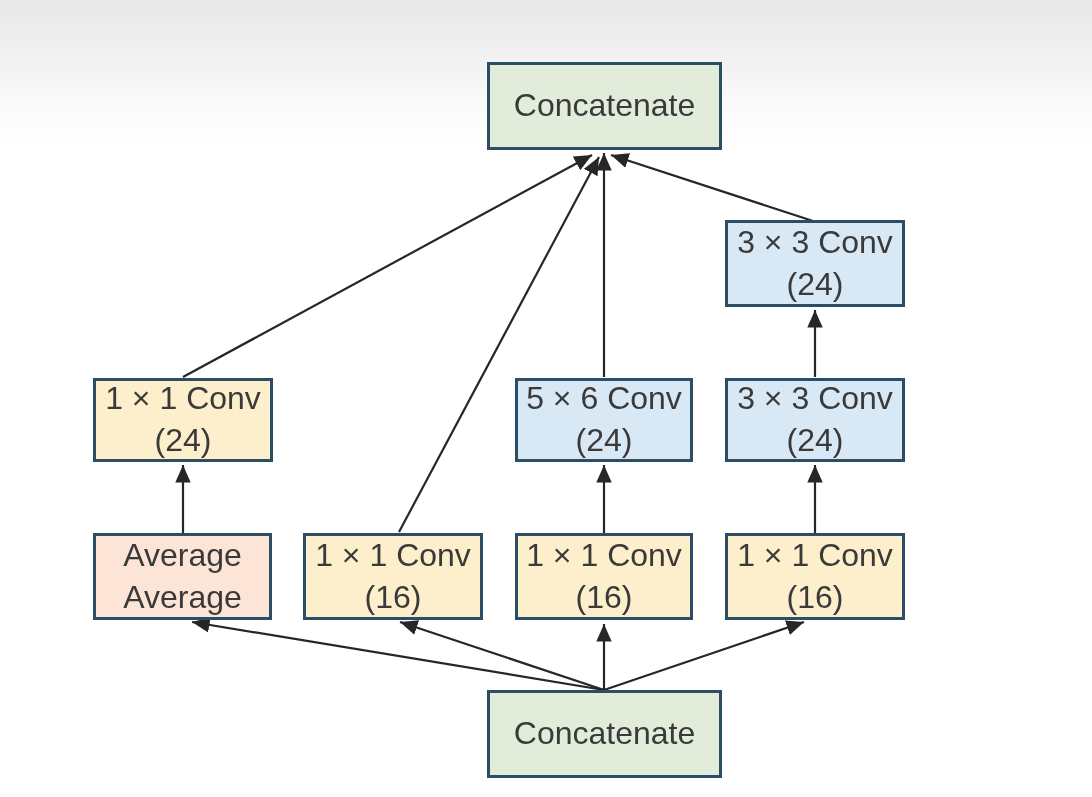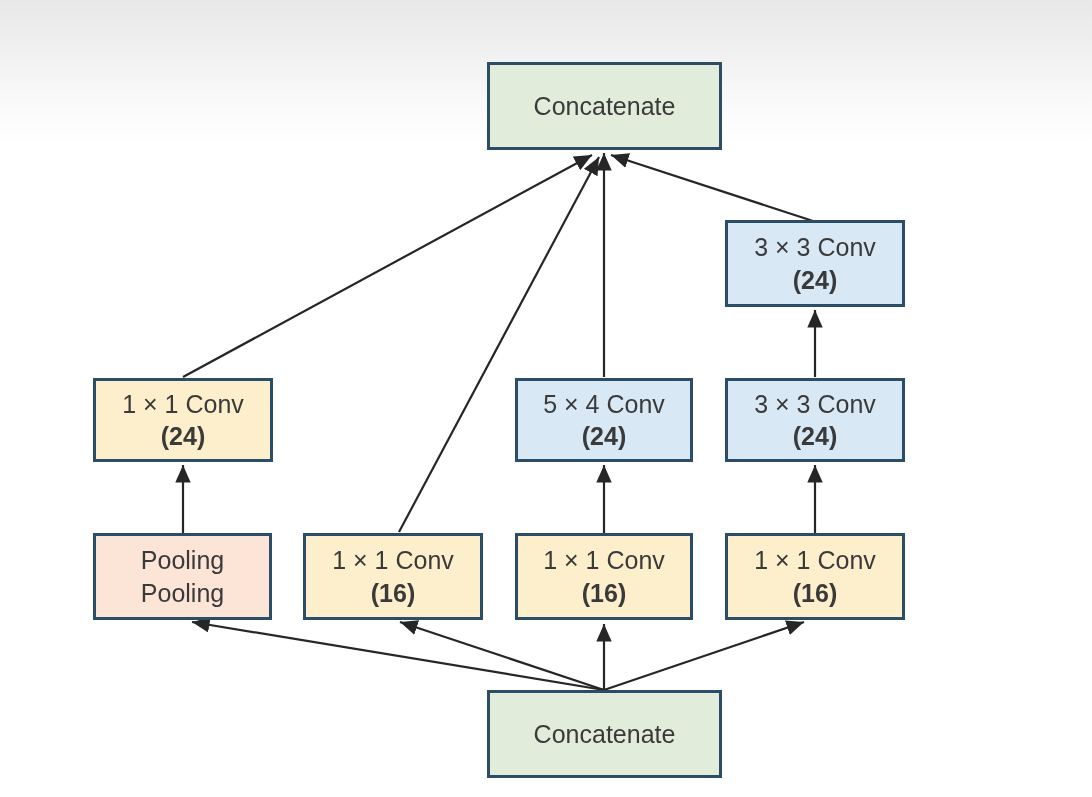--- a/index.html
+++ b/index.html
@@ -13,25 +13,25 @@
     background:linear-gradient(to bottom,
       var(--bg_top) 0px, #efefef 45px, #fafafa 105px, #ffffff 145px, #ffffff 100%);
   }
   .edges-layer{position:absolute;left:0;top:0;width:1092px;height:797px;}
   .edge{stroke:var(--arrow);stroke-width:2.2px;}
   .node{
     position:absolute;box-sizing:border-box;
     border:3px solid var(--border);
     display:flex;align-items:center;justify-content:center;
     text-align:center;color:var(--text);
-    font-size:25px;line-height:1.3;
+    font-size:32px;line-height:1.3;
   }
   .node .label{padding:0 8px;}
   .kernel{font-weight:400;}
-  .channels{font-weight:700;}
+  .channels{font-weight:400;}
   .fill-concat{background:var(--concat_fill);}
   .fill-conv{background:var(--conv_fill);}
   .fill-reduce{background:var(--reduce_fill);align-items:center;}
   .fill-pool{background:var(--pool_fill);}
 </style>
 </head>
 <body>
 
 <div class="stage">
 
@@ -73,36 +73,36 @@
   <div class="node fill-reduce" style="left:93px;top:378px;width:180px;height:84px">
     <div class="label">
       <span class="kernel">1 × 1</span>
       <span>Conv</span>
       <div class="channels">(24)</div>
     </div>
   </div>
 
   <div class="node fill-conv" style="left:515px;top:378px;width:178px;height:84px">
     <div class="label">
-      <span class="kernel">5 × 4</span>
+      <span class="kernel">5 × 6</span>
       <span>Conv</span>
       <div class="channels">(24)</div>
     </div>
   </div>
 
   <div class="node fill-conv" style="left:725px;top:378px;width:180px;height:84px">
     <div class="label">
       <span class="kernel">3 × 3</span>
       <span>Conv</span>
       <div class="channels">(24)</div>
     </div>
   </div>
 
   <div class="node fill-pool" style="left:93px;top:533px;width:179px;height:87px">
-    <div class="label">Pooling Pooling</div>
+    <div class="label">Average Average</div>
   </div>
 
   <div class="node fill-reduce" style="left:303px;top:533px;width:180px;height:87px">
     <div class="label">
       <span class="kernel">1 × 1</span>
       <span>Conv</span>
       <div class="channels">(16)</div>
     </div>
   </div>
 

